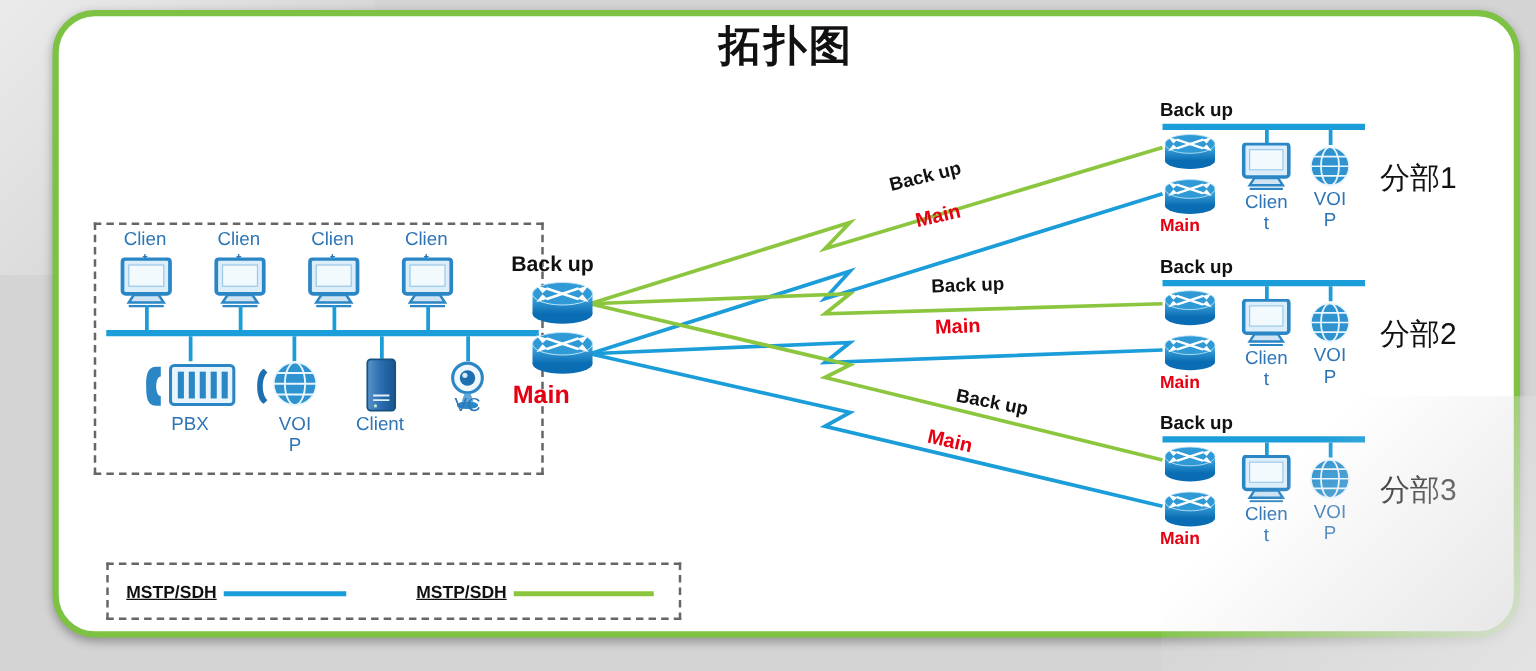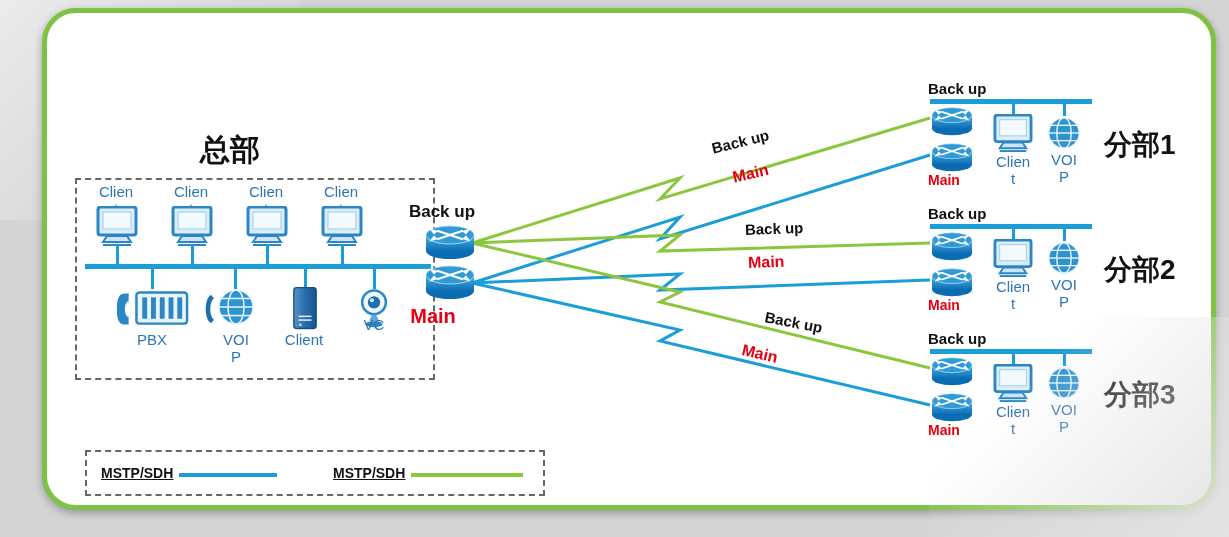--- a/index.html
+++ b/index.html
@@ -32,21 +32,21 @@
   .branch .rb-label { left:8px; top:0; }
   .branch .router-top { left:10px; top:26px; }
   .branch .router-bot { left:10px; top:62px; }
   .branch .rm-label { left:8px; top:92px; }
   .branch .cl-stub { left:92px; top:24px; height:12px; }
   .branch .cl-icon { left:72px; top:34px; }
   .branch .cl-label { left:74px; top:74px; width:38px; }
   .branch .vp-stub { left:143px; top:24px; height:12px; }
   .branch .vp-icon { left:127px; top:36px; }
   .branch .vp-label { left:131px; top:72px; width:26px; }
-  .branch .b-name { left:184px; top:46px; font-size:28px; font-weight:bold; color:#111; white-space:nowrap; }
+  .branch .b-name { left:184px; top:46px; font-size:24px; font-weight:normal; color:#111; white-space:nowrap; }
   .legend-label { font-size:14px; font-weight:bold; color:#111;text-decoration:underline; }
   .legend-line { height:4px; }
   .legend-line.c-blue { background:#1b9dd9; }
   .legend-line.c-green { background:#8cc63e; }
   svg.icon { display:block; }
 </style>
 </head>
 <body>
 
 <svg width="0" height="0" style="position:absolute">
@@ -115,38 +115,38 @@
     </symbol>
     <symbol id="sym-handset" viewBox="0 0 12 30">
       <path d="M8 1 C1 4 1 26 8 29 L11 26 C6 22 6 8 11 4 Z" fill="#1f6fae"></path>
     </symbol>
   </defs>
 </svg>
 
 <div id="canvas">
   <div id="panel"></div>
 
+  <div class="abs title">拓扑图</div>
 
   <svg class="abs" style="left:0;top:0" width="1229" height="537">
     <polyline points="472,243 680,178 660,199 930,118" fill="none" stroke="#8cc63e" stroke-width="3"></polyline>
     <polyline points="472,283 680,217 660,239 930,155" fill="none" stroke="#1b9dd9" stroke-width="3"></polyline>
     <polyline points="472,243 680,235 660,251 930,243" fill="none" stroke="#8cc63e" stroke-width="3"></polyline>
     <polyline points="472,283 680,274 660,290 930,280" fill="none" stroke="#1b9dd9" stroke-width="3"></polyline>
     <polyline points="472,243 680,292 660,302 930,368" fill="none" stroke="#8cc63e" stroke-width="3"></polyline>
     <polyline points="472,283 680,330 660,341 930,405" fill="none" stroke="#1b9dd9" stroke-width="3"></polyline>
   </svg>
 
   <div class="abs line-label" style="left:712px;top:140px;transform:rotate(-14deg)">Back up</div>
   <div class="abs line-label red" style="left:733px;top:169px;transform:rotate(-13deg)">Main</div>
   <div class="abs line-label" style="left:745px;top:221px;transform:rotate(-2deg)">Back up</div>
   <div class="abs line-label red" style="left:748px;top:254px;transform:rotate(-2deg)">Main</div>
   <div class="abs line-label" style="left:765px;top:308px;transform:rotate(11deg)">Back up</div>
   <div class="abs line-label red" style="left:742px;top:341px;transform:rotate(13deg)">Main</div>
 
-  <div class="abs hq-name">总部</div>
   <div id="hq" class="abs box-dashed">
 
     <div class="abs dev-label" style="left:20px;top:4px;width:38px">Client</div>
     <div class="abs dev-label" style="left:95px;top:4px;width:38px">Client</div>
     <div class="abs dev-label" style="left:170px;top:4px;width:38px">Client</div>
     <div class="abs dev-label" style="left:245px;top:4px;width:38px">Client</div>
 
     <svg class="abs icon" style="left:18px;top:26px" width="44" height="40">
         <use href="#sym-client"></use>
       </svg>

